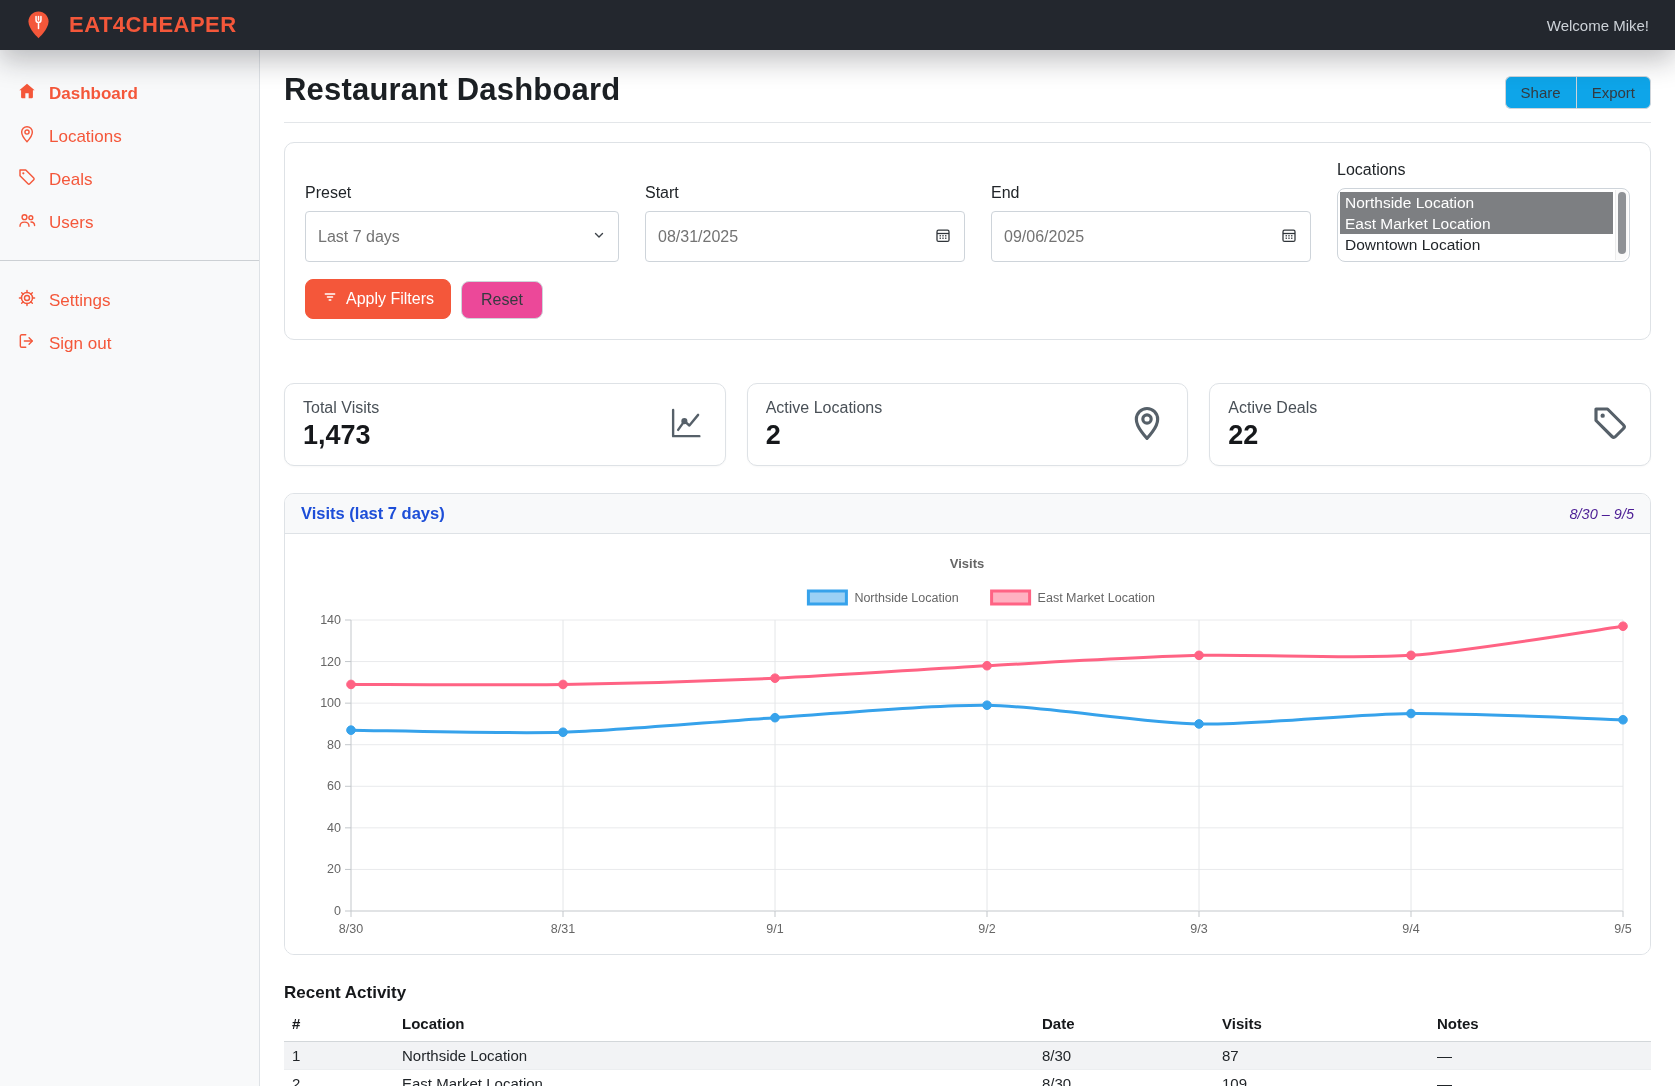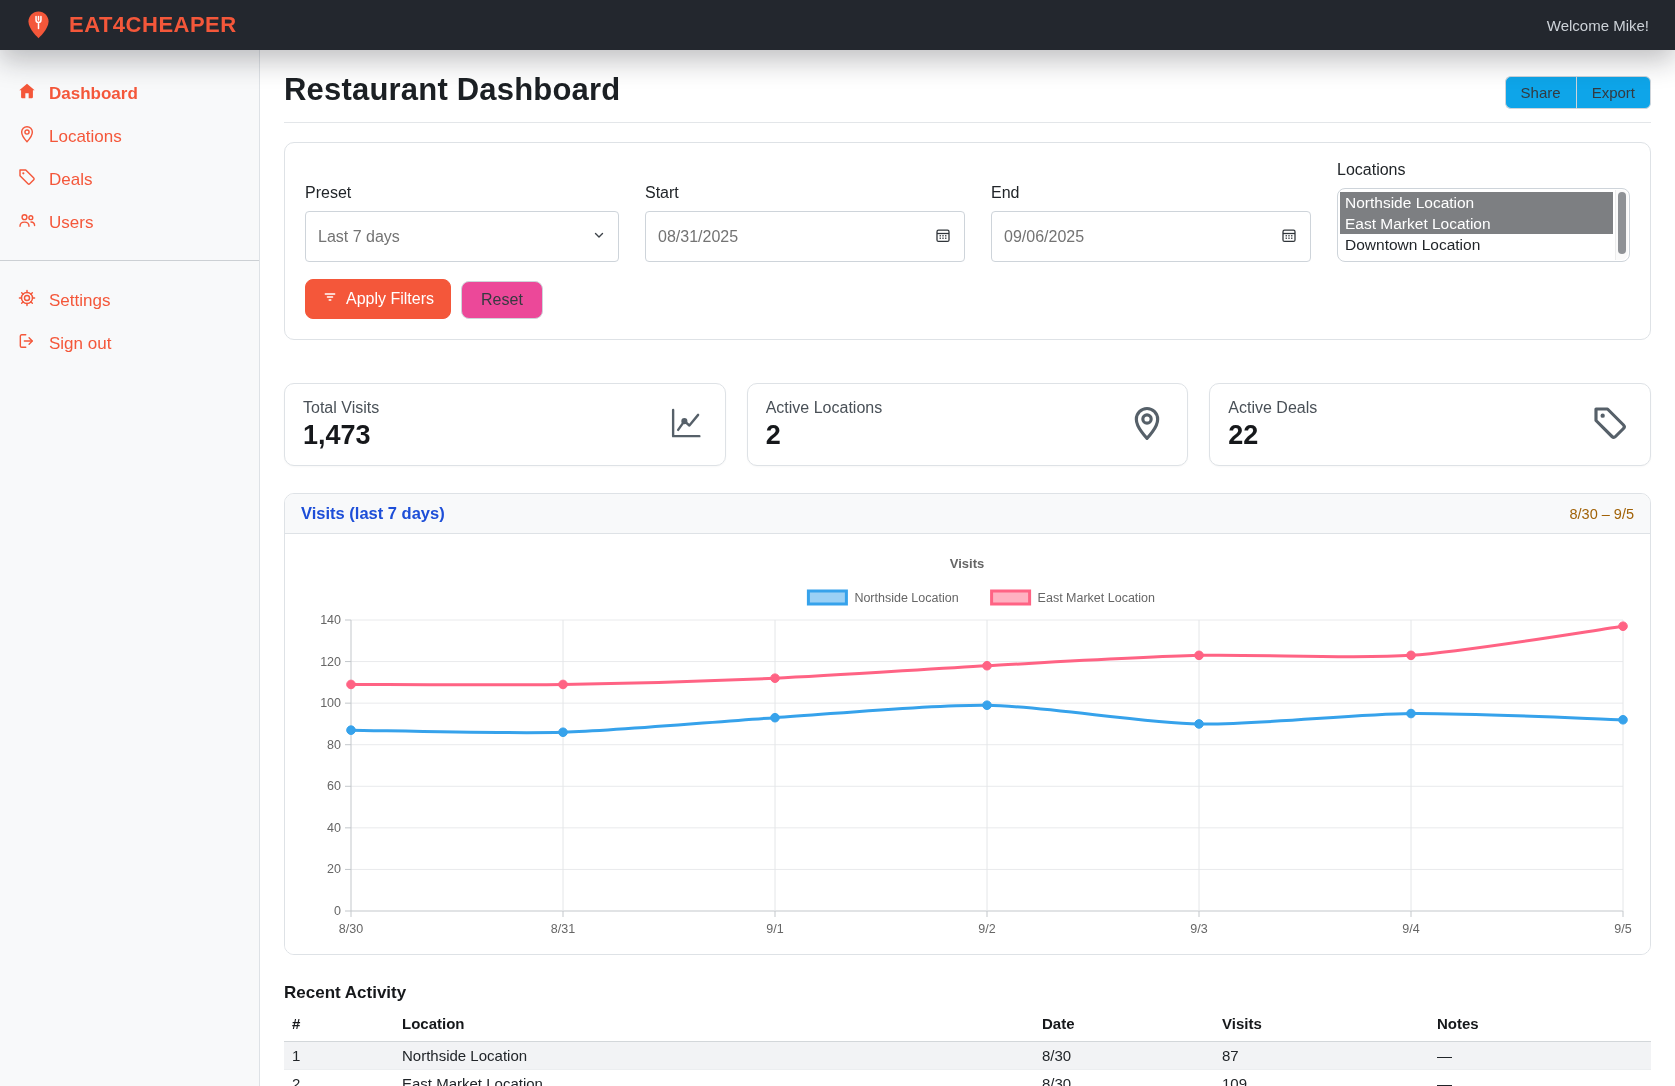--- a/index.html
+++ b/index.html
@@ -57,21 +57,21 @@
   .stats-row { display:flex; gap:21px; margin-top:27px; }
   .stat-card { flex:1; border:1px solid var(--border); border-radius:10px; padding:15px 20px 14px 18px; display:flex; align-items:center; justify-content:space-between; background:#fff; box-shadow:0 1px 2px rgba(0,0,0,.03);margin-top:16px; }
   .stat-label { font-size:16px; color:#495057; margin-bottom:3px; }
   .stat-value { font-size:27px; font-weight:bold; color:#16181b; }
   .stat-icon { color:#566069; }
 
   
   .chart-card { margin-top:27px; border:1px solid var(--border); border-radius:10px; overflow:hidden; }
   .chart-head { background:#f8f9fa; border-bottom:1px solid var(--border); padding:10px 16px; display:flex; align-items:center; justify-content:space-between; }
   .chart-title { font-size:16.5px; font-weight:bold; color:#1d4ed8; }
-  .chart-range { font-size:14.5px; color:#a16207; }
+  .chart-range { font-size:14.5px; color:#4c1d95;font-style:italic; }
   .chart-body { background:#fff; height:420px; }
 
   
   .activity { margin-top:28px; }
   .activity h2 { font-size:17px; font-weight:bold; color:#16181b; margin-bottom:6px; }
   table.activity-table { width:100%; border-collapse:collapse; font-size:15px; }
   .activity-table th { text-align:left; font-weight:bold; color:#16181b; padding:6px 8px 9px 8px; border-bottom:1.5px solid #d3d7da; }
   .activity-table td { padding:5px 8px; color:#212529; border-bottom:1px solid #eceef0; }
   .activity-table tbody tr:nth-child(odd) { background:#f2f3f5; }
 </style>

